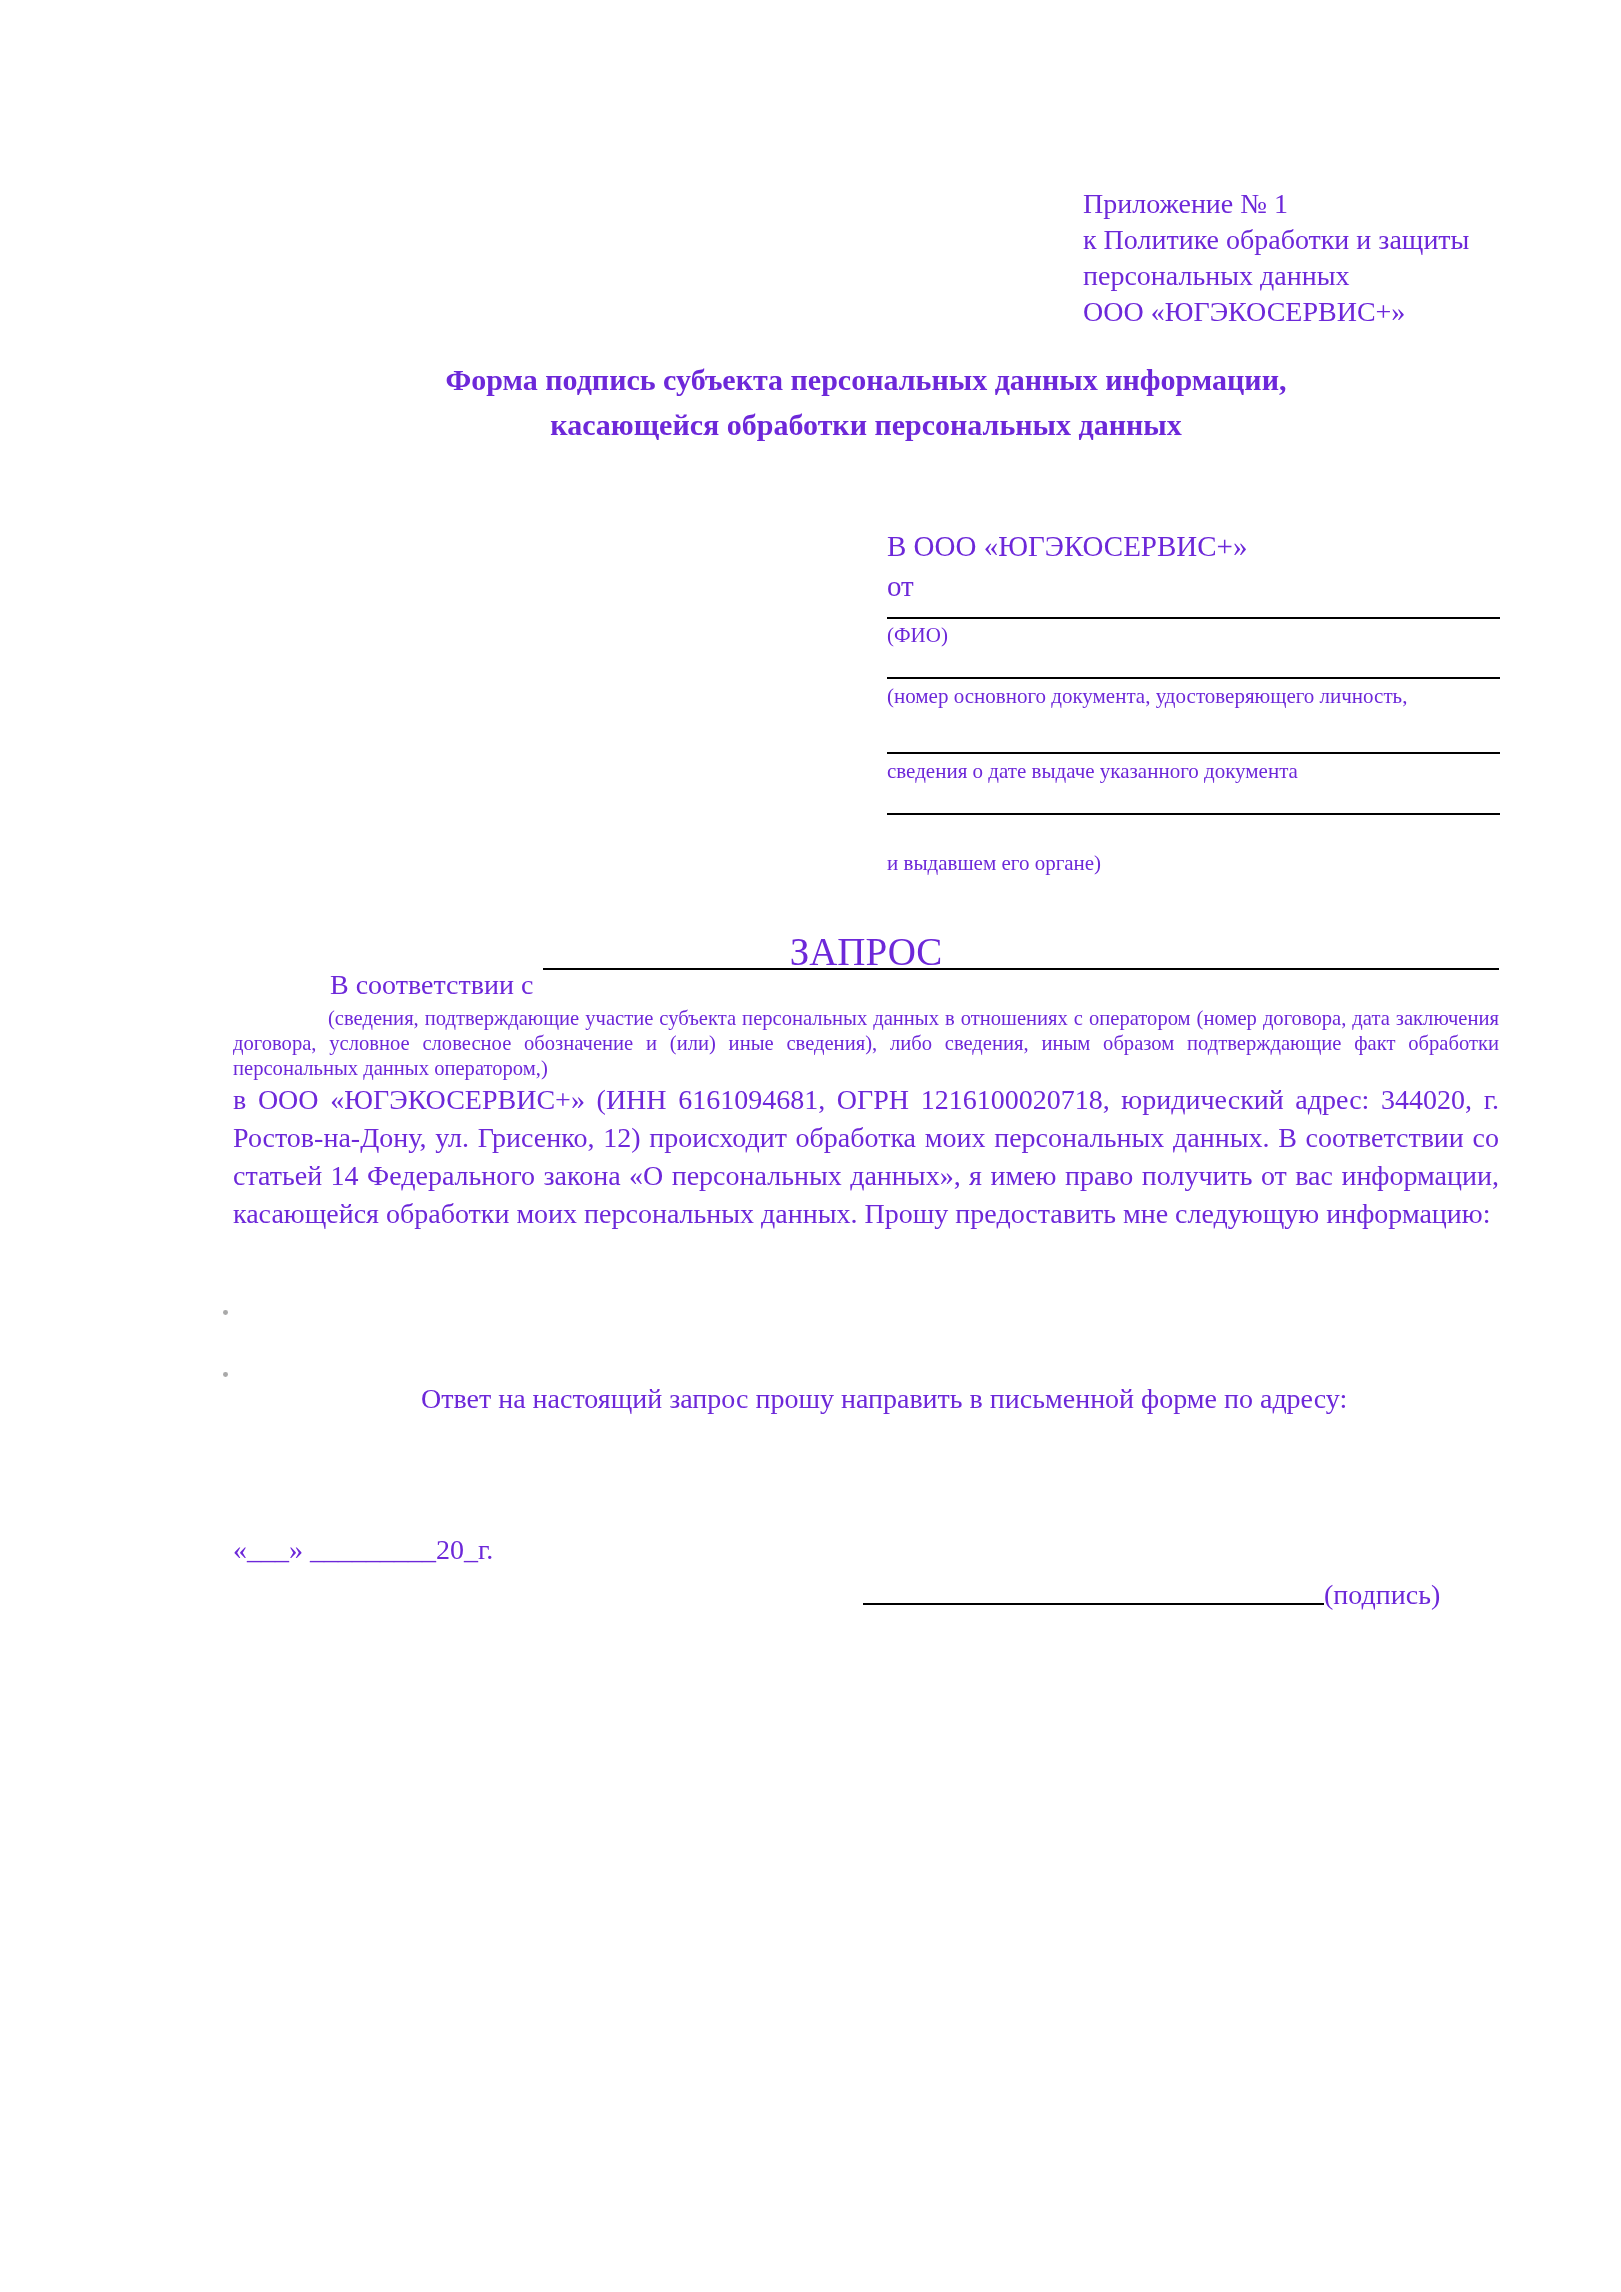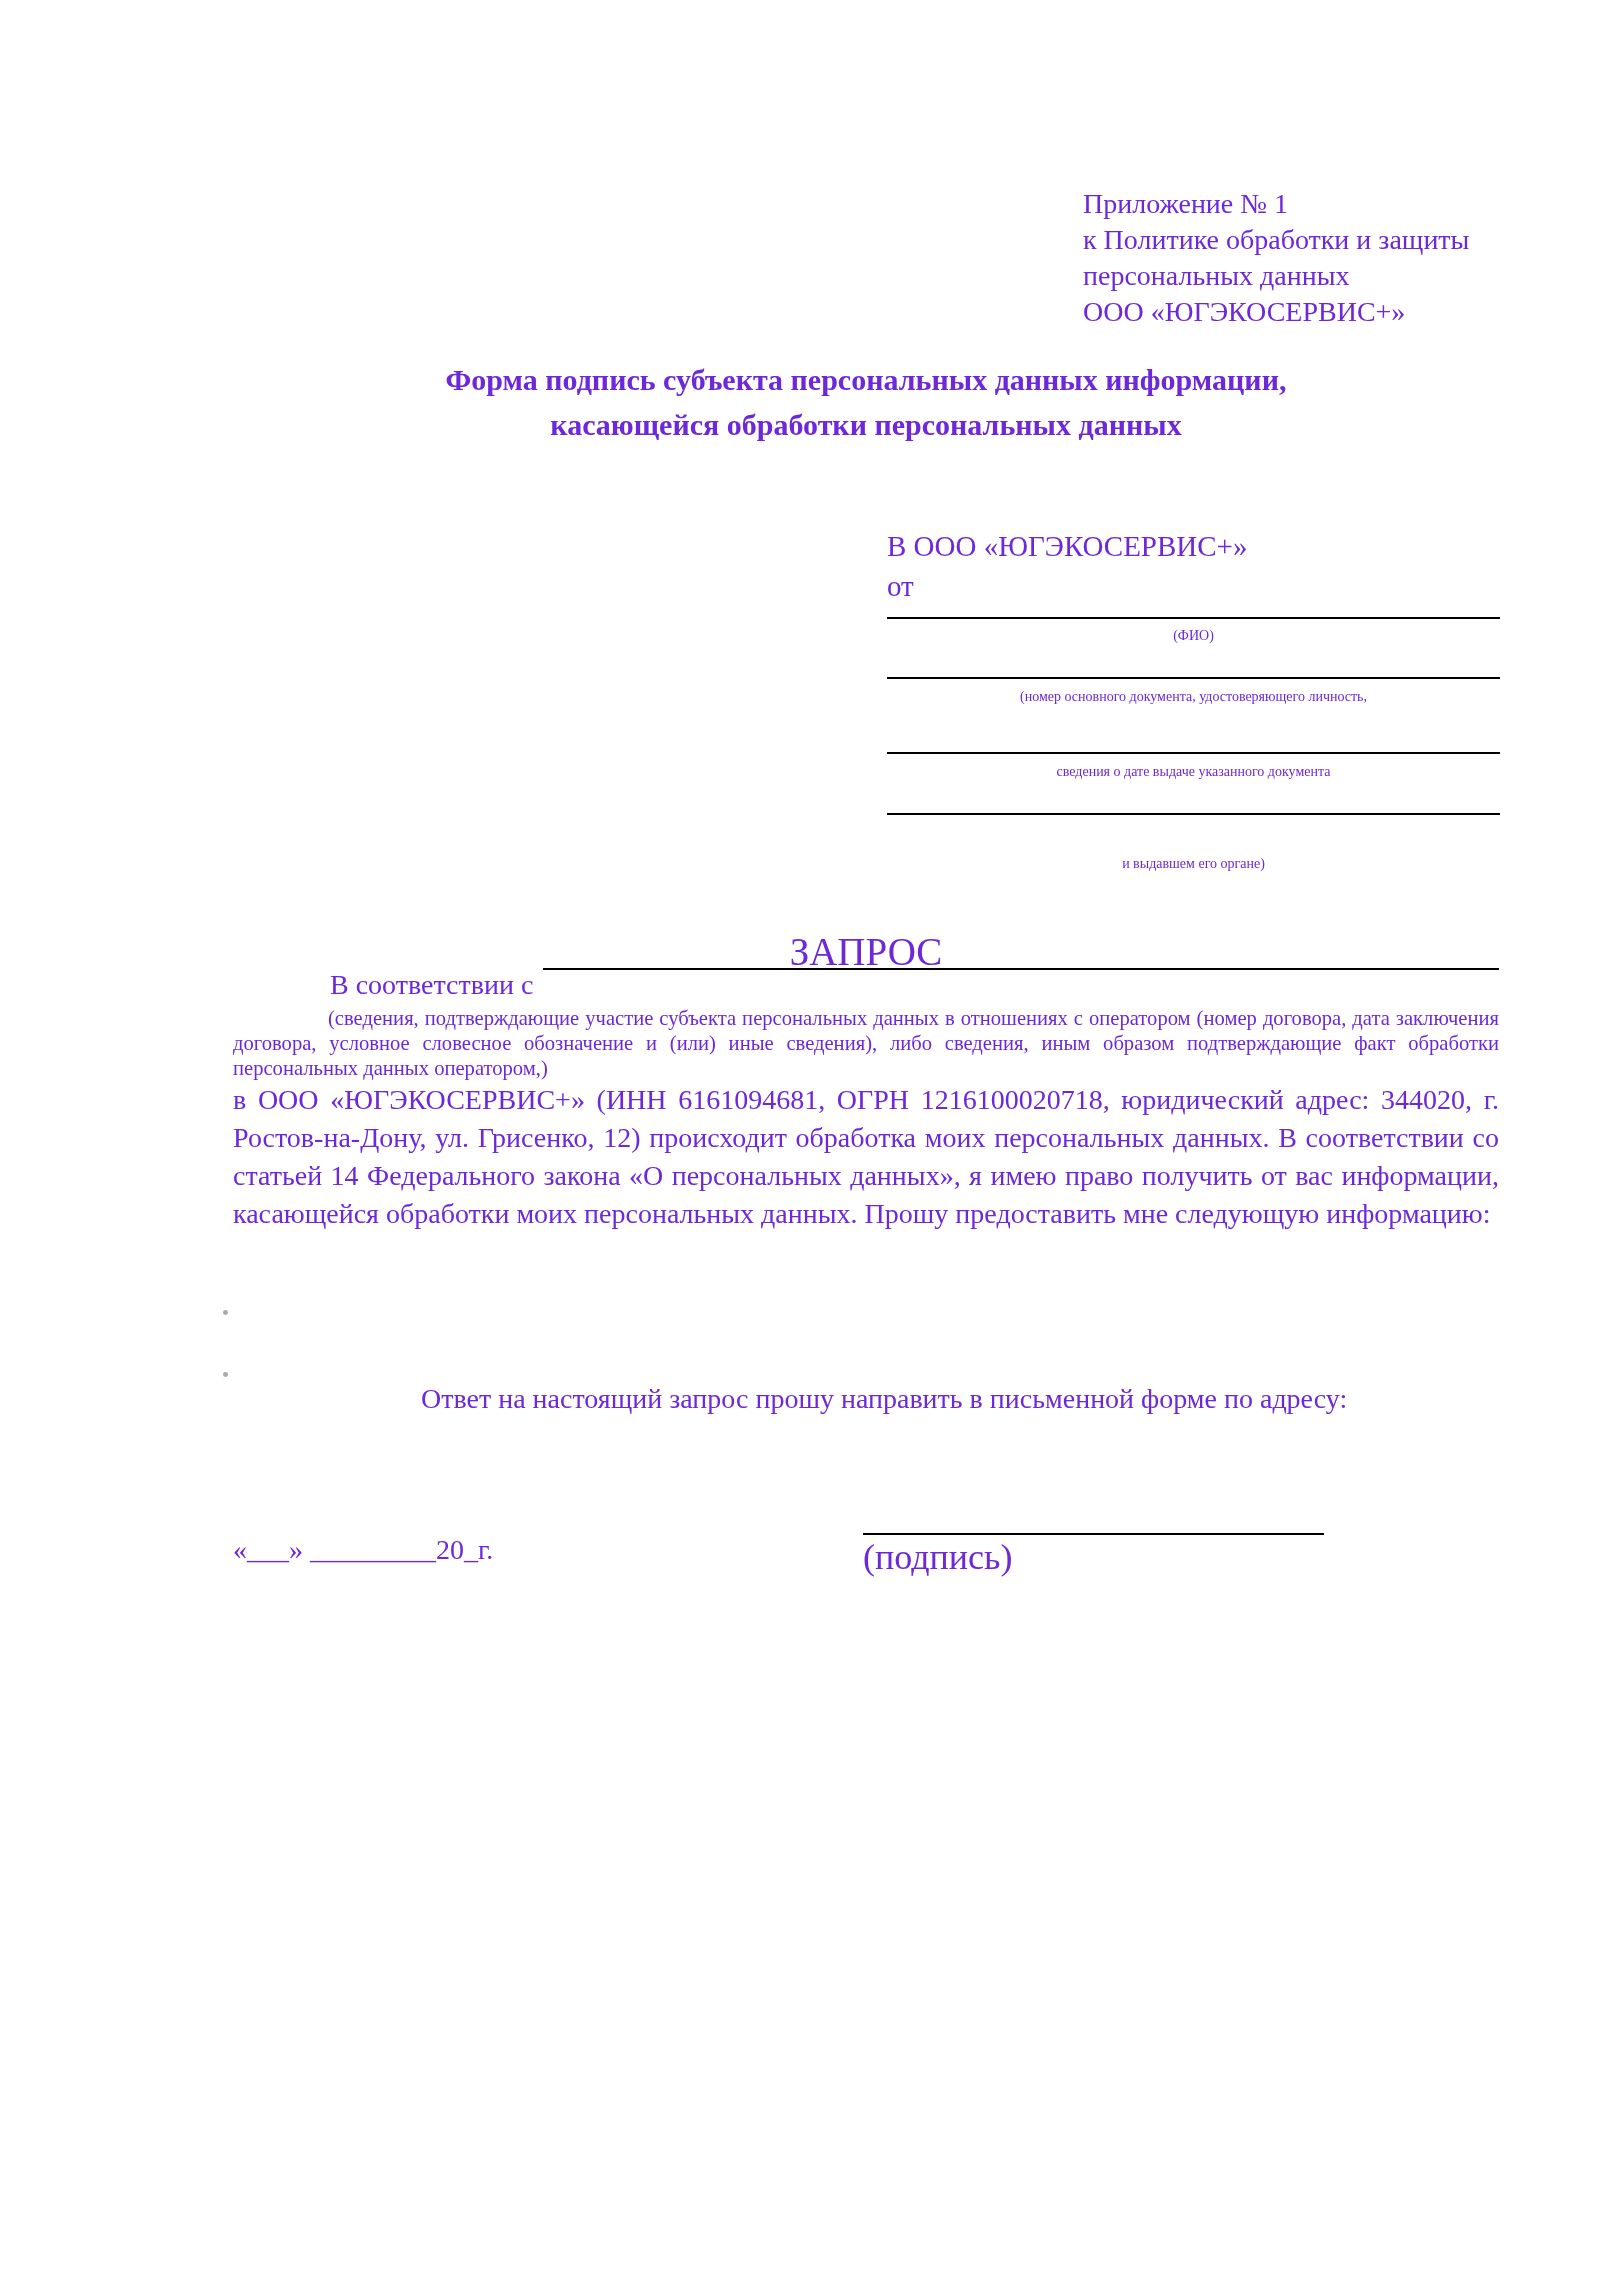--- a/index.html
+++ b/index.html
@@ -13,36 +13,36 @@
   }
   .abs{position:absolute;}
   .t30{font-size:29px;line-height:39px;}
   .appendix{left:1083px;top:186px;font-size:28px;line-height:36px;}
   .doc-title{left:233px;top:357px;width:1266px;text-align:center;
              font-weight:bold;font-size:30px;line-height:45px;}
   .addr-to{left:887px;top:527px;}
   .addr-from{left:887px;top:567px;}
   .blank-line{height:0;border-top:2.9px solid #000;}
   .fld-line{left:887px;width:613px;}
-  .fld-cap{left:887px;width:613px;text-align:center;font-size:14px;line-height:23.5px;}
+  .fld-cap{left:887px;width:613px;font-size:21px;line-height:23.5px;}
   .zapros{left:233px;top:929px;width:1266px;text-align:center;font-size:39px;}
   .intro-row{left:330px;top:968px;width:1169px;display:flex;align-items:flex-start;
              font-size:28px;line-height:33px;}
   .intro-row .fill{flex:1;border-bottom:2.9px solid #000;margin-bottom:5.9px;margin-left:9.8px;}
   .note{left:233px;top:1006px;width:1266px;font-size:20.6px;line-height:25px;
         text-align:justify;text-indent:95px;}
   .body-par{left:233px;top:1081px;width:1266px;font-size:28px;line-height:38px;
             text-align:justify;}
   .stray-dot{width:4.9px;height:4.9px;background:#a9a9a9;border-radius:50%;}
   .reply1{left:421px;top:1382px;font-size:28px;line-height:33px;}
   .reply2{left:233px;top:1418px;width:1266px;display:flex;font-size:28px;line-height:33px;}
   .reply2 .fill{flex:1;border-bottom:2.9px solid #000;margin-bottom:3.9px;}
   .reply2 span{white-space:nowrap;}
   .date-group{left:233px;top:1533px;font-size:28px;line-height:33px;white-space:pre;}
-  .sign-group{left:863px;top:1533px;display:flex;font-size:36px;line-height:33px;flex-direction:column;}
+  .sign-group{left:863px;top:1578px;display:flex;font-size:28px;line-height:33px;}
   .sign-group .fill{width:461px;border-bottom:2.9px solid #000;margin-bottom:5.9px;}
 </style>
 </head>
 <body>
 
 <div class="page">
 
   <div class="abs appendix">
     <div>Приложение № 1</div>
     <div>к Политике обработки и защиты</div>

